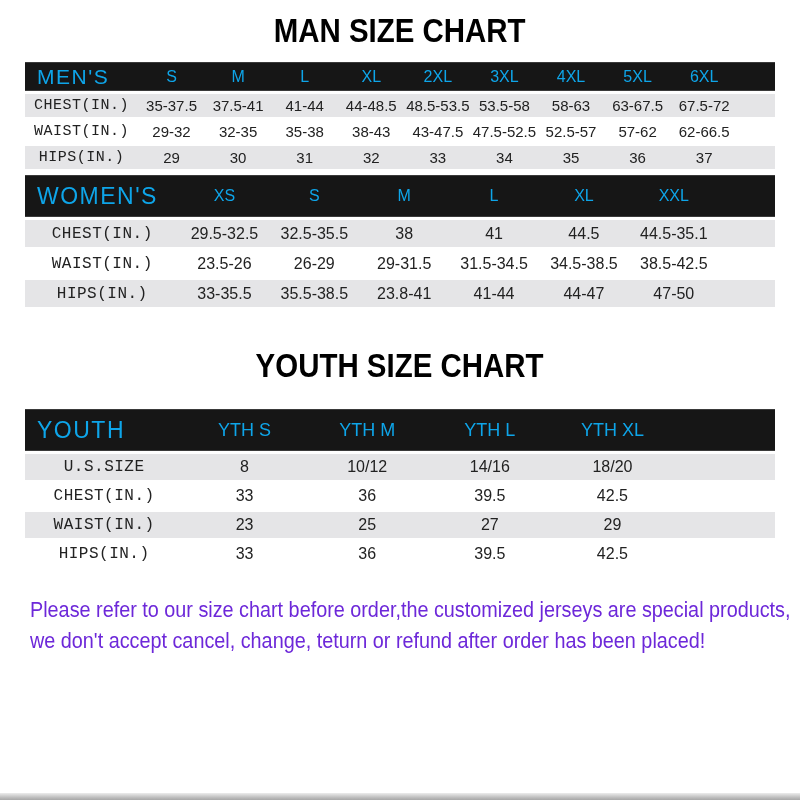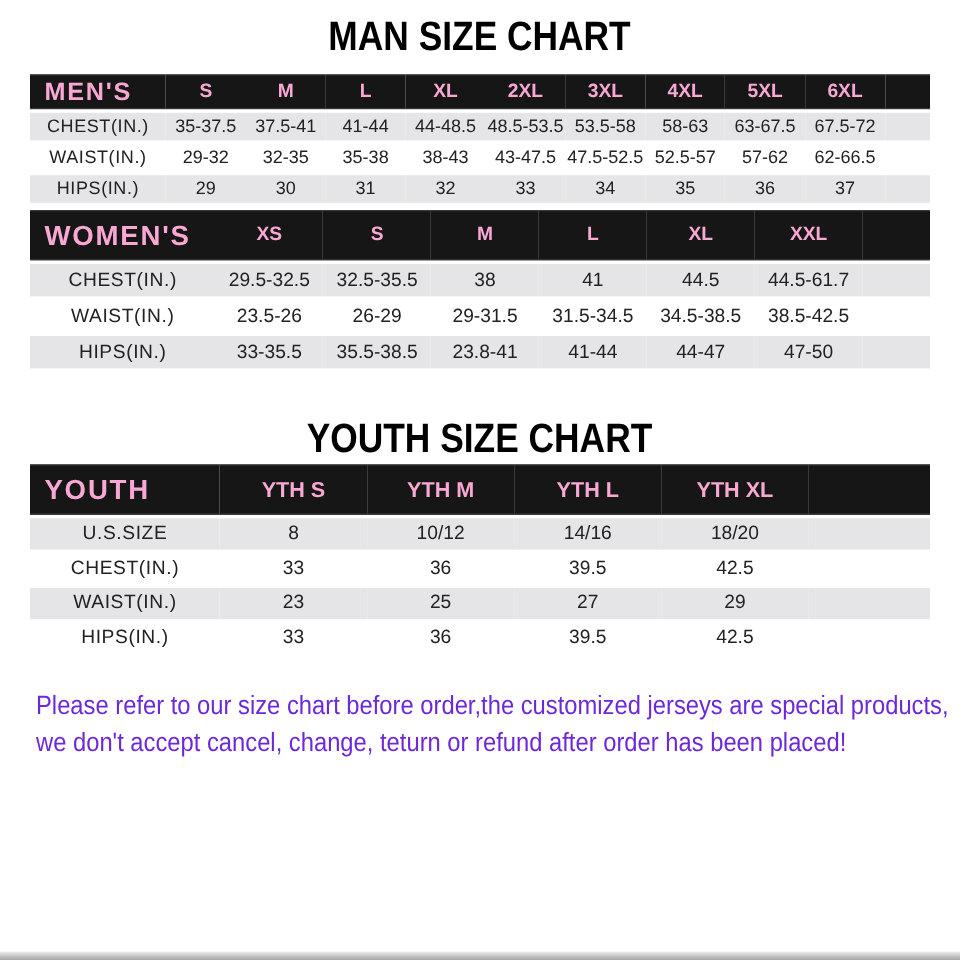--- a/index.html
+++ b/index.html
@@ -43,57 +43,57 @@
   }
   .section-title span {
     display: inline-block;
     font-size: 31px;
     font-weight: bold;
     transform: scale(0.95, 1.1);
     letter-spacing: 0px;
   }
   #men-title    { margin-top: 13px;  margin-bottom: 10px; }
   #women-title  { margin-top: 22px;  margin-bottom: 12px; }
-  #youth-title  { margin-top: 38px;  }
+  #youth-title  { margin-top: 38px;  margin-bottom: 22px; }
 
   
   table.size-table {
     width: 750px;
     margin: 0 auto;
     border-collapse: separate;
     border-spacing: 0 3px;
     table-layout: fixed;
   }
   table.size-table th,
   table.size-table td {
     padding: 0;
     text-align: center;
     vertical-align: middle;
     overflow: hidden;
     white-space: nowrap;
   }
   table.size-table thead th {
     background: #161616;
-    color: #f9a8d4;
-    font-weight: bold;
+    color: #0ea5e9;
+    font-weight: normal;
     box-shadow: inset 0 1px 0 #3a3a3a, inset 0 -1px 0 #3a3a3a;
   }
   table.size-table thead th.corner {
     text-align: left;
     padding-left: 12px;
     letter-spacing: 1.5px;
   }
   table.size-table tbody td {
     color: #222222;
     background: #ffffff;
   }
   table.size-table tbody tr:nth-child(odd) td {
     background: #e5e5e7;
   }
-  table.size-table td.rowlabel { letter-spacing: 0.5px; }
+  table.size-table td.rowlabel { letter-spacing: 0.5px; font-family: Liberation Mono, monospace; }
 
   
   .table-men thead th { height: 29px; font-size: 16px; }
   .table-men thead th.corner { font-size: 21px; width: 13.5%; }
   .table-men thead th.spacer, .table-men td.spacer { width: 5%; }
   .table-men tbody td { height: 23px; font-size: 15px; }
 
   
   .table-women thead th { height: 42px; font-size: 16px; }
   .table-women thead th.corner { font-size: 23px; width: 19%; }
@@ -209,21 +209,21 @@
         </tr>
       </thead>
       <tbody>
         <tr>
           <td class="rowlabel">CHEST(IN.)</td>
           <td>29.5-32.5</td>
           <td>32.5-35.5</td>
           <td>38</td>
           <td>41</td>
           <td>44.5</td>
-          <td>44.5-61.7</td>
+          <td>44.5-35.1</td>
           <td class="spacer"></td>
         </tr>
         <tr>
           <td class="rowlabel">WAIST(IN.)</td>
           <td>23.5-26</td>
           <td>26-29</td>
           <td>29-31.5</td>
           <td>31.5-34.5</td>
           <td>34.5-38.5</td>
           <td>38.5-42.5</td>

